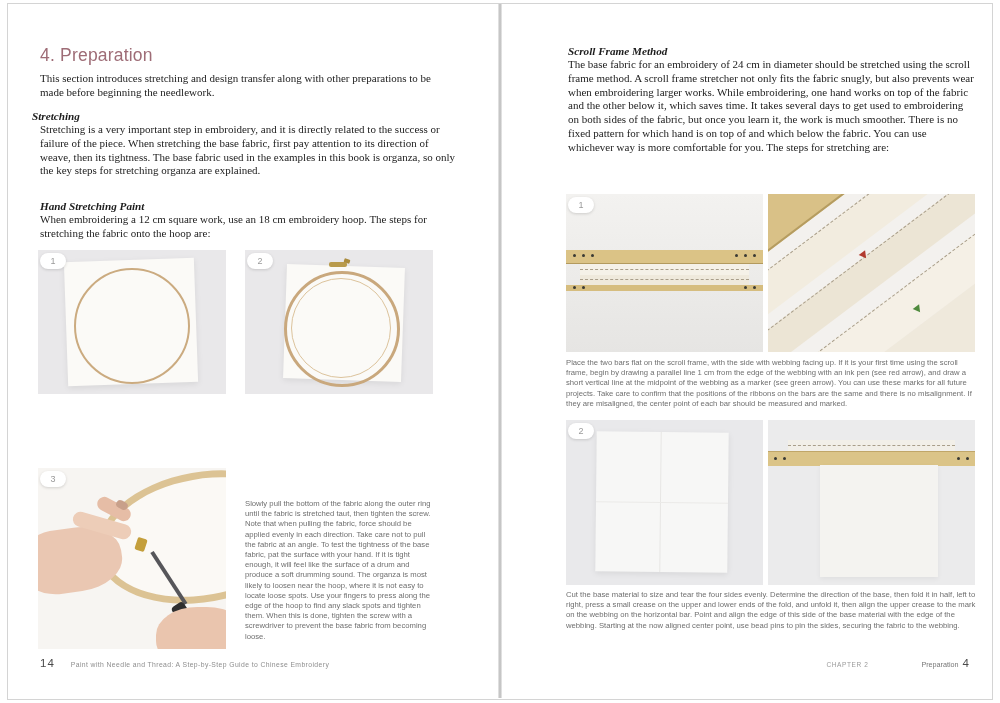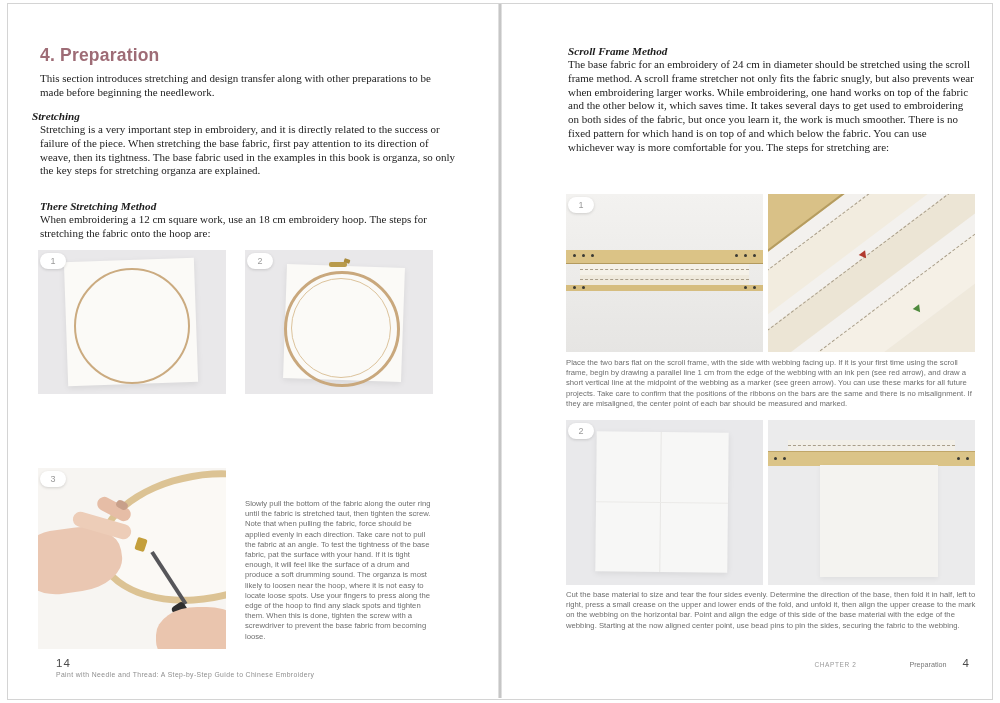--- a/index.html
+++ b/index.html
@@ -20,45 +20,45 @@
   .badge { position:absolute; top:3px; left:2px; width:26px; height:16px; background:#ffffff;
            border-radius:9px; box-shadow:0 1px 3px rgba(0,0,0,.15); color:#9a9a9a;
            font:9px/16px "Liberation Sans", sans-serif; text-align:center; z-index:5; }
   .fabric { position:absolute; background:#fbfaf7; box-shadow:0 2px 6px rgba(0,0,0,.08); }
   .ring { position:absolute; border-radius:50%; }
   .abs { position:absolute; }
 
   .dot { position:absolute; width:3px; height:3px; border-radius:50%; background:#3a3a34; }
   .dashline { height:0; border-top:1px dashed #a99e8a; }
 
-  .footer-left { position:absolute; left:40px; top:656px; display:flex; align-items:baseline;flex-direction:column; }
+  .footer-left { position:absolute; left:40px; top:656px; display:flex; align-items:baseline; }
   .footer-right { position:absolute; right:30px; top:656px; display:flex; align-items:baseline; justify-content:flex-end; }
   .pagenum { font:11.5px/14px "Liberation Sans", sans-serif; color:#4a4a4a; letter-spacing:1px; }
   .footer-book { font:6.8px/10px "Liberation Sans", sans-serif; color:#8e8e8e; letter-spacing:.4px; margin-left:16px; }
   .footer-chapter { font:6.5px/10px "Liberation Sans", sans-serif; color:#9a9a9a; letter-spacing:.6px; margin-right:9px; }
-  .footer-section { font:7.2px/10px "Liberation Sans", sans-serif; color:#777777; margin-right:16px;padding-left:44px; }
+  .footer-section { font:7.2px/10px "Liberation Sans", sans-serif; color:#777777; margin-right:4px;padding-left:44px; }
 
   .arrow { position:absolute; width:0; height:0; border-left:4px solid transparent;
            border-right:4px solid transparent; }
 </style>
 </head>
 <body>
 
 <div id="stage">
   <div class="spread-border"></div>
   <div class="gutter"></div>
 
-  <div class="page-title" style="left:40px;top:45px;font-weight:bold;">4. Preparation</div>
+  <div class="page-title" style="left:40px;top:45px;">4. Preparation</div>
 
   <div class="body-text" style="left:40px;top:72px;width:400px;font-family:Liberation Serif, serif;">This section introduces stretching and design transfer along with other preparations to be made before beginning the needlework.</div>
 
   <div class="sub-heading" style="left:32px;top:110px;">Stretching</div>
   <div class="body-text" style="left:40px;top:123px;width:418px;">Stretching is a very important step in embroidery, and it is directly related to the success or failure of the piece. When stretching the base fabric, first pay attention to its direction of weave, then its tightness. The base fabric used in the examples in this book is organza, so only the key steps for stretching organza are explained.</div>
 
-  <div class="sub-heading" style="left:40px;top:200px;">There Stretching Method</div>
+  <div class="sub-heading" style="left:40px;top:200px;">Hand Stretching Paint</div>
   <div class="body-text" style="left:40px;top:213px;width:418px;">When embroidering a 12 cm square work, use an 18 cm embroidery hoop. The steps for stretching the fabric onto the hoop are:</div>
 
   <div class="photo" style="left:38px;top:250px;width:188px;height:144px;background:#e9e8ea;">
     <div class="fabric" style="left:28px;top:10px;width:130px;height:124px;transform:rotate(-2deg);"></div>
     <div class="ring" style="left:36px;top:18px;width:112px;height:112px;border:2.5px solid #cbab80;"></div>
     <div class="badge">
       <span>1</span>
     </div>
   </div>
 

